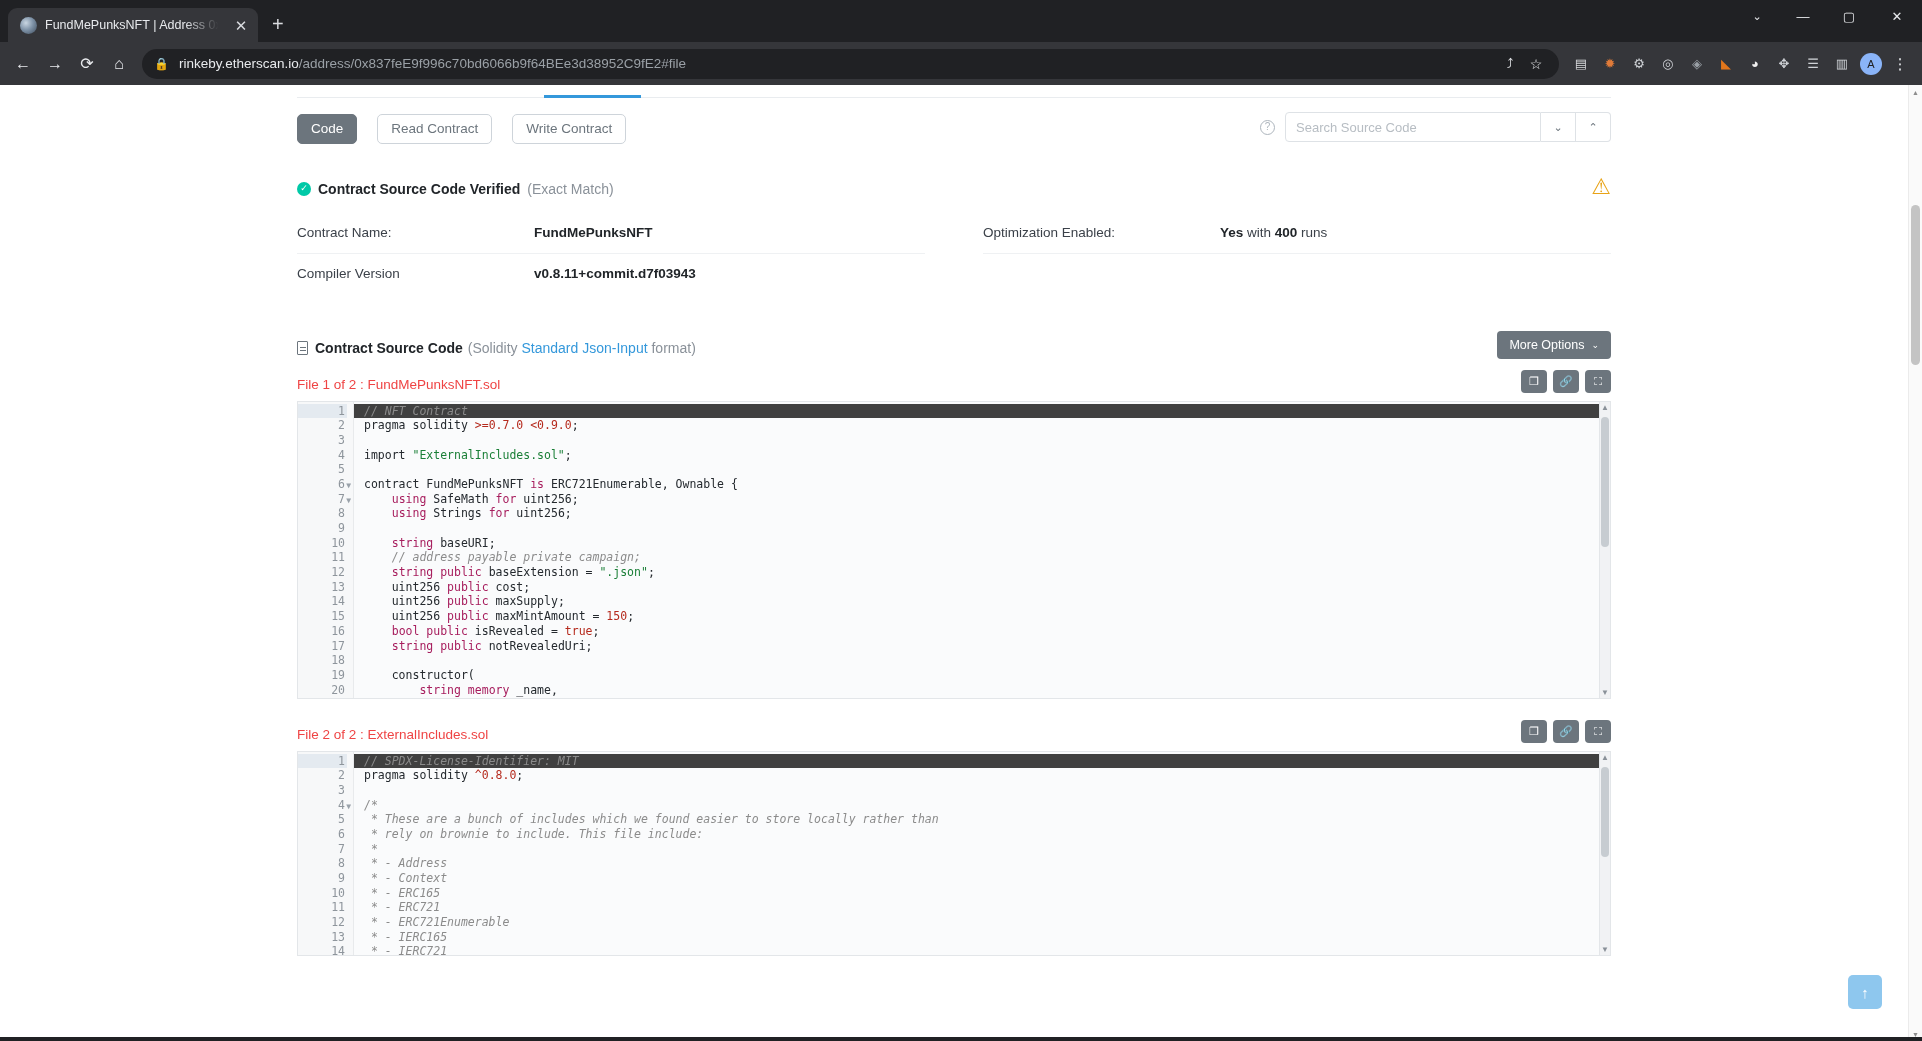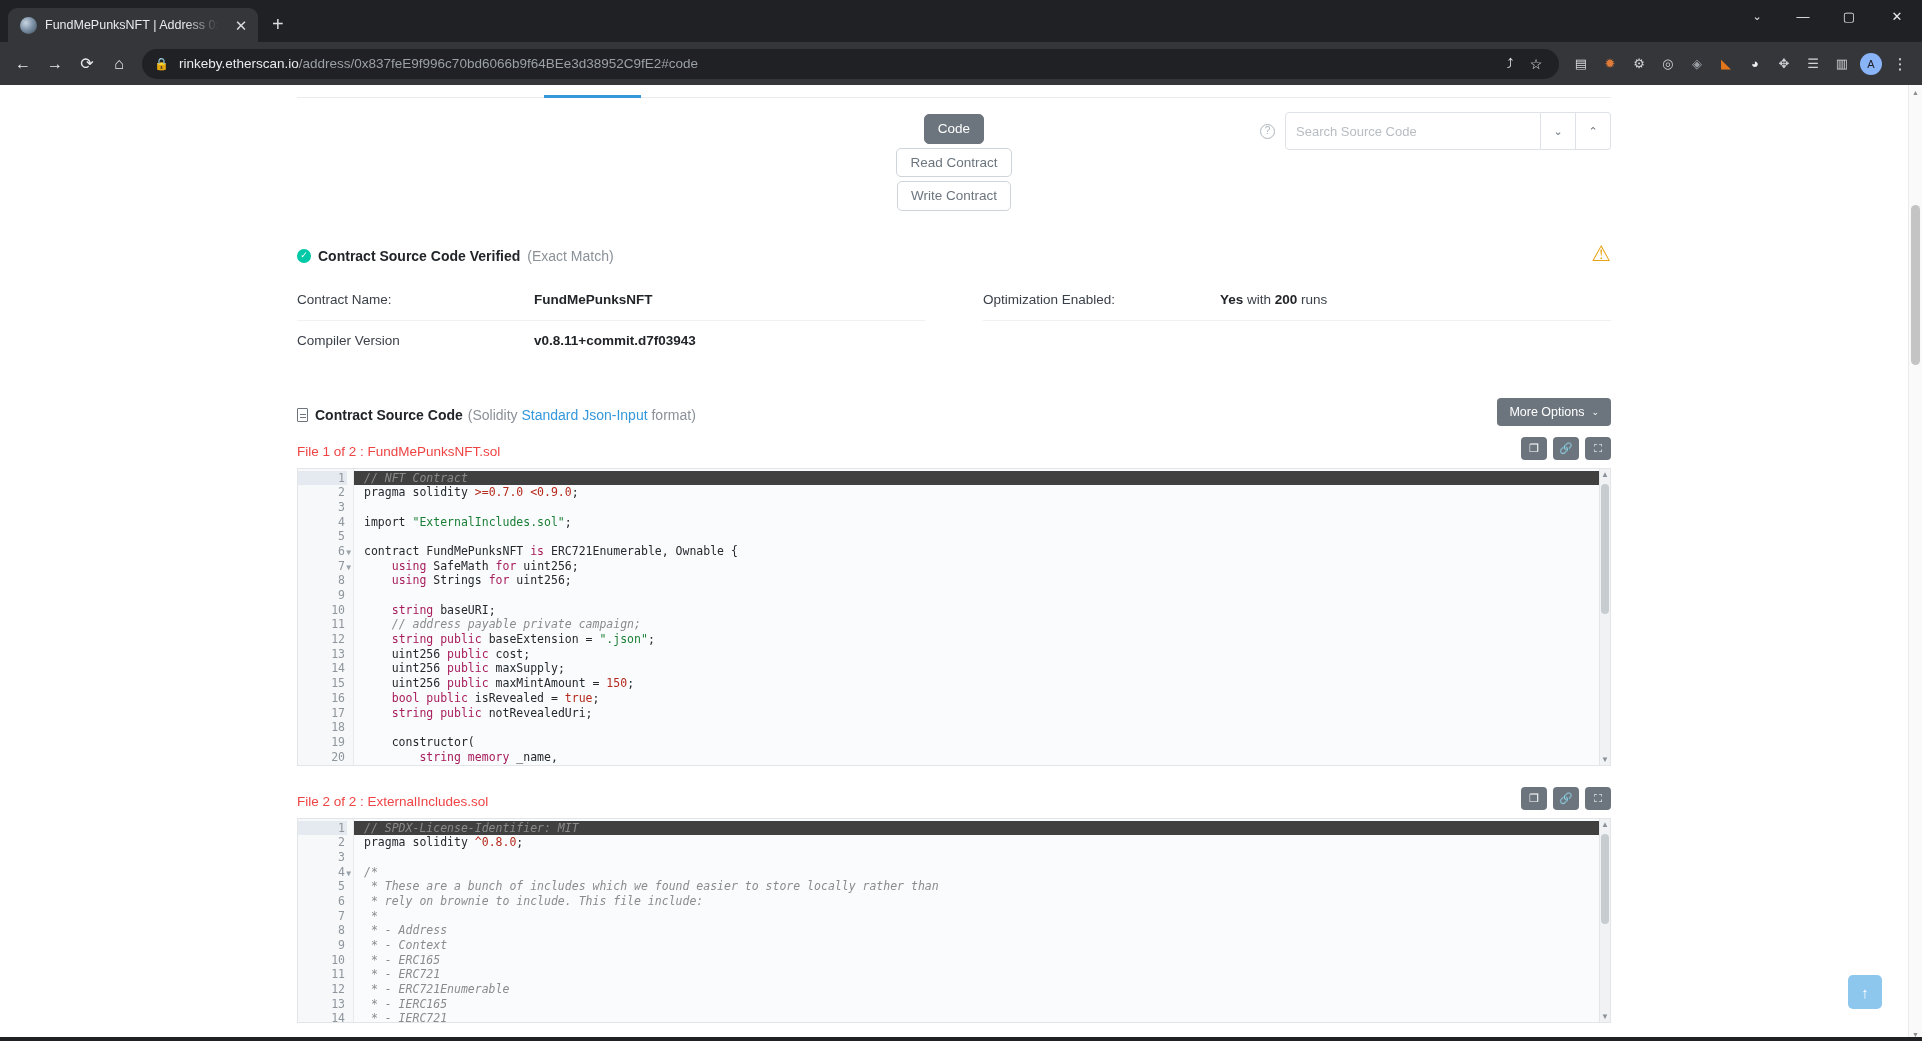--- a/index.html
+++ b/index.html
@@ -83,35 +83,35 @@
   }
   .container { width: 1350px; margin: 0 auto; padding: 0 0 0 0; position: relative; }
 
   .tabs-underline {
     border-bottom: 1px solid #e9ecef; height: 13px; position: relative; margin: 0 18px;
   }
   .tabs-underline::after {
     content:""; position:absolute; left: 247px; bottom:-1px; width: 97px; height: 3px; background:#3498db;
   }
 
-  .btn-row { display:flex; gap: 4px; padding: 16px 18px 0 18px; align-items:center; position: relative; flex-direction: column; }
+  .btn-row { display:flex; gap: 20px; padding: 16px 18px 0 18px; align-items:center; position: relative; }
   .btn {
     border-radius: 5px; padding: 7px 13px; font-size: 13.5px; line-height:1;
     border: 1px solid #ced4da; background:#fff; color:#6c757d; white-space:nowrap;
   }
   .btn.active { background:#6c757d; border-color:#6c757d; color:#fff; }
 
   .search-wrap { position:absolute; right: 18px; top: 14px; display:flex; align-items:center; gap:10px; }
   .qmark {
     width:15px; height:15px; border-radius:50%; border:1px solid #adb5bd; color:#adb5bd;
     font-size:10px; display:flex; align-items:center; justify-content:center; line-height:1;
   }
   .search-group { display:flex; align-items:stretch; }
   .search-input {
-    width: 256px; height: 38px; border:1px solid #dee2e6; border-radius: 4px 0 0 4px;
+    width: 256px; height: 30px; border:1px solid #dee2e6; border-radius: 4px 0 0 4px;
     padding: 0 10px; font-size: 13px; color:#495057; font-family:"Liberation Sans",sans-serif;
     outline:none; background:#fff;
   }
   .search-input::placeholder { color:#b7bdc3; }
   .sbtn {
     width: 35px; border:1px solid #dee2e6; border-left:none; background:#fff;
     display:flex; align-items:center; justify-content:center; color:#6c757d; font-size:11px;
   }
   .sbtn.last { border-radius: 0 4px 4px 0; }
 
@@ -226,21 +226,21 @@
   </div>
 
   <div class="toolbar">
     <span class="tb-icon">←</span>
     <span class="tb-icon">→</span>
     <span class="tb-icon">⟳</span>
     <span class="tb-icon">⌂</span>
 
     <div class="omnibox">
       <span class="lock">🔒</span>
-      <span class="url"><b>rinkeby.etherscan.io</b><span>/address/0x837feE9f996c70bd6066b9f64BEe3d38952C9fE2#code</span></span>
+      <span class="url"><b>rinkeby.etherscan.io</b><span>/address/0x837feE9f996c70bd6066b9f64BEe3d38952C9fE2#file</span></span>
       <span class="omni-right">
         <span class="tb-icon" style="width:22px;height:22px;font-size:13px;">⤴</span>
         <span class="tb-icon" style="width:22px;height:22px;font-size:14px;">☆</span>
       </span>
     </div>
 
     <div class="ext-icons">
       <span class="ext" style="color:#d9dadd;">▤</span>
       <span class="ext" style="color:#e07b39;">✹</span>
       <span class="ext" style="color:#cfd2d6;">⚙</span>
@@ -293,21 +293,21 @@
               <span class="info-value"><b>FundMePunksNFT</b></span>
             </div>
             <div class="info-row nb">
               <span class="info-label">Compiler Version</span>
               <span class="info-value"><b>v0.8.11+commit.d7f03943</b></span>
             </div>
           </div>
           <div class="info-col right">
             <div class="info-row">
               <span class="info-label">Optimization Enabled:</span>
-              <span class="info-value"><b>Yes</b><span> with </span><b>200</b><span> runs</span></span>
+              <span class="info-value"><b>Yes</b><span> with </span><b>400</b><span> runs</span></span>
             </div>
           </div>
         </div>
 
         <div class="src-header">
           <span class="doc-icon"></span>
           <span class="src-title">Contract Source Code</span>
           <span class="src-sub"><span>(Solidity </span><a class="link" href="#">Standard Json-Input</a><span> format)</span></span>
           <button class="more-options">
             <span>More Options</span>

